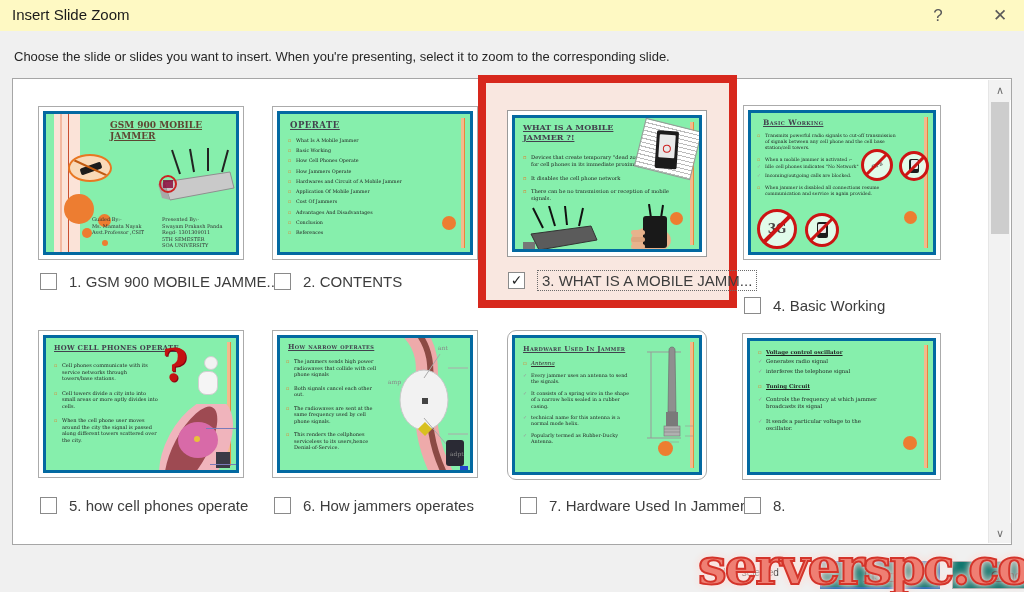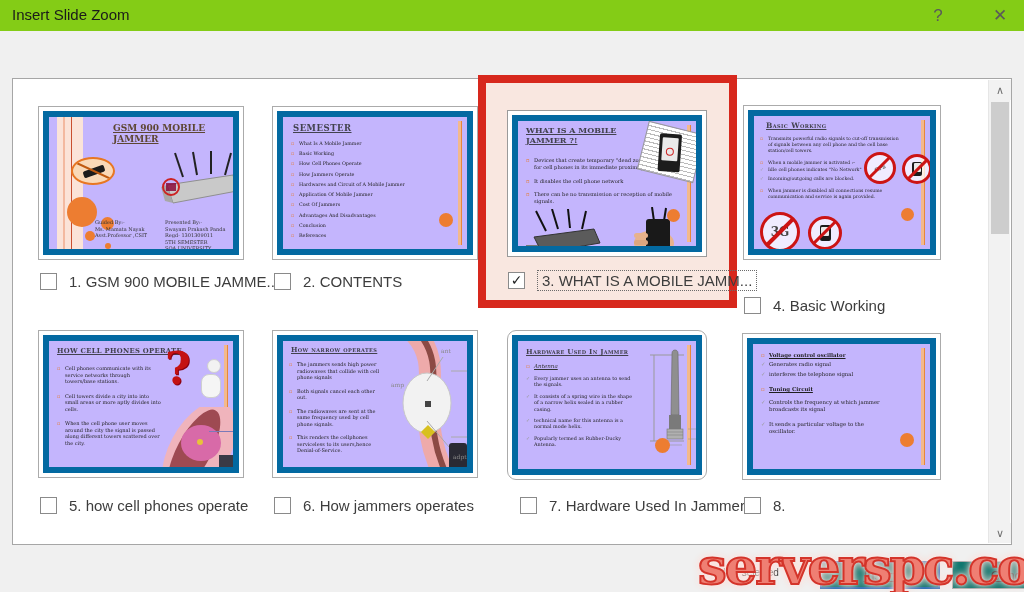--- a/index.html
+++ b/index.html
@@ -1,41 +1,41 @@
 <!DOCTYPE html>
 <html><head>
 <meta charset="utf-8">
 <style>
   html,body{margin:0;padding:0;background:#888;}
   *{box-sizing:border-box;}
   .screen{position:relative;width:1024px;height:592px;background:#f0f0f0;overflow:hidden;
           font-family:"Liberation Sans",sans-serif;color:#262626;}
   
-  .titlebar{position:absolute;left:0;top:0;width:1024px;height:31px;background:#84cc16;}
+  .titlebar{position:absolute;left:0;top:0;width:1024px;height:31px;background:#fef9c3;}
   .dlg-title{position:absolute;left:12px;top:6px;font-size:15px;color:#1a1a1a;}
   .tb-btn{position:absolute;top:2px;width:44px;height:27px;display:flex;align-items:center;justify-content:center;
           font-size:17px;color:#5a5a5a;cursor:default;}
   .help{left:916px;}
   .close{left:978px;}
   
   .instruction{position:absolute;left:14px;top:49px;font-size:13px;color:#262626;}
   
   .contentbox{position:absolute;left:12px;top:78px;width:1000px;height:467px;background:#fff;border:1px solid #a6a6a6;}
   
   .scrollbar{position:absolute;right:1px;top:1px;width:22px;height:463px;background:#f2f2f2;border-left:1px solid #e6e6e6;}
   .sb-arrow{position:absolute;left:0;width:22px;height:20px;display:flex;align-items:center;justify-content:center;
             font-size:11px;color:#707070;background:#f2f2f2;}
   .sb-up{top:0;}
   .sb-down{bottom:0;}
   .sb-thumb{position:absolute;left:2px;top:22px;width:18px;height:132px;background:#cdcdcd;}
   
   .hl-box{position:absolute;left:478px;top:75px;width:259px;height:233px;border:8px solid #d7281d;background:#f9e7e0;}
   
   .thumb{position:absolute;background:#fff;border:1px solid #ababab;padding:4px;}
-  .slide{position:relative;width:100%;height:100%;overflow:hidden;background:#c4b5fd;border:6px solid #0369a1;
+  .slide{position:relative;width:100%;height:100%;overflow:hidden;background:#86efac;border:3px solid #0369a1;
          font-family:"DejaVu Serif",serif;}
   .cap{position:absolute;height:22px;display:flex;align-items:center;gap:12px;}
   .cb{width:17px;height:17px;min-width:17px;background:#fff;border:1px solid #8a8a8a;display:flex;align-items:center;
       justify-content:center;font-size:14px;line-height:1;color:#222;}
   .cap-label{font-size:15px;color:#3d3d3d;white-space:nowrap;}
   .focus{border:1px dotted #6b6b6b;padding:1px 4px;}
   
   .stripe{position:absolute;top:4px;bottom:4px;right:5px;width:4px;background:#f3b98c;border-right:1px solid #e8873a;}
   .dot{position:absolute;border-radius:50%;background:#ed7d31;}
   .t-title{font-weight:bold;text-decoration:underline;color:#42424e;}
@@ -68,20 +68,21 @@
 <body>
 
 <div class="screen">
 
   <div class="titlebar">
     <div class="dlg-title">Insert Slide Zoom</div>
     <div class="tb-btn help">?</div>
     <div class="tb-btn close">✕</div>
   </div>
 
+  <div class="instruction">Choose the slide or slides you want to insert. When you're presenting, select it to zoom to the corresponding slide.</div>
 
   <div class="contentbox">
     <div class="scrollbar">
       <div class="sb-arrow sb-up">∧</div>
       <div class="sb-thumb"></div>
       <div class="sb-arrow sb-down">∨</div>
     </div>
   </div>
 
   <div class="hl-box"></div>
@@ -125,21 +126,21 @@
     </div>
   </div>
   <div class="cap" style="left:40px;top:270px;">
     <div class="cb"></div>
     <div class="cap-label">1. GSM 900 MOBILE JAMME...</div>
   </div>
 
   <div class="thumb" style="left:272px;top:106px;width:206px;height:154px;">
     <div class="slide">
       <div class="stripe"></div>
-      <div class="t-title" style="position:absolute;left:10px;top:6px;font-size:8.5px;letter-spacing:.5px;">SEMESTER</div>
+      <div class="t-title" style="position:absolute;left:10px;top:6px;font-size:8.5px;letter-spacing:.5px;">OPERATE</div>
       <div class="tiny" style="position:absolute;left:8px;top:24px;width:165px;font-size:4.8px;">
         <div class="b">What Is A Mobile Jammer</div>
         <div class="b">Basic Working</div>
         <div class="b">How Cell Phones Operate</div>
         <div class="b">How Jammers Operate</div>
         <div class="b">Hardwares and Circuit of A Mobile Jammer</div>
         <div class="b">Application Of Mobile Jammer</div>
         <div class="b">Cost Of Jammers</div>
         <div class="b">Advantages And Disadvantages</div>
         <div class="b">Conclusion</div>

